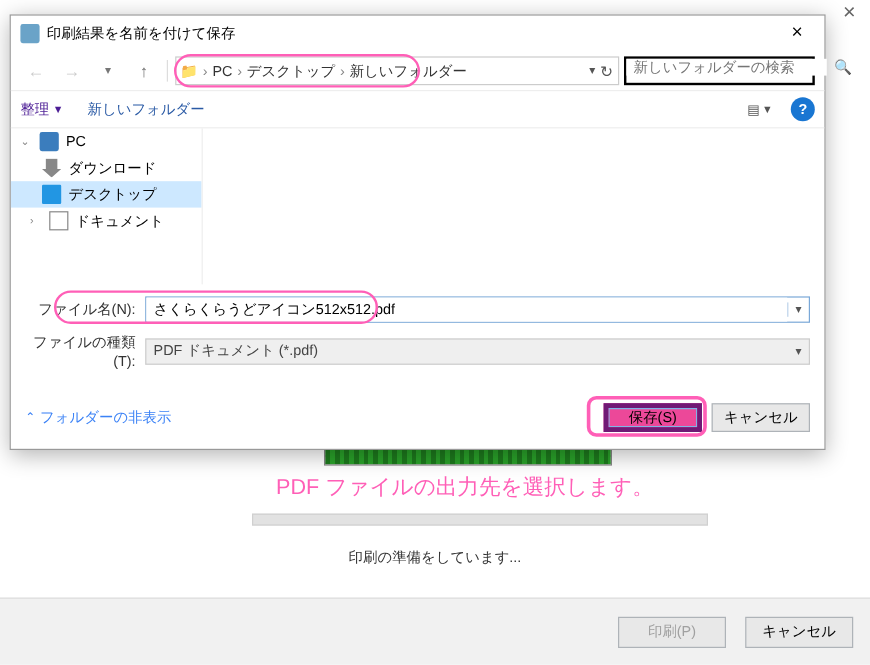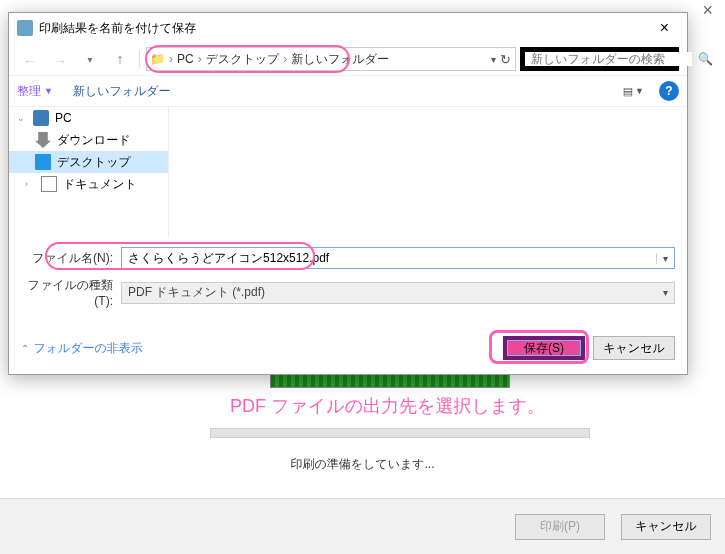--- a/index.html
+++ b/index.html
@@ -16,25 +16,25 @@
     .navbtn.dis { color:#ccc; }
     .sep { width:1px; height:18px; background:#ddd; margin:0 2px; }
     .crumbs { flex:1; display:flex; align-items:center; height:24px; border:1px solid #ccc; background:#fff; font-size:12px; min-width:0; }
     .crumbs .fi { width:22px; text-align:center; color:#f0c040; }
     .crumbs .seg { padding:0 4px; color:#333; }
     .crumbs .gt { color:#888; }
     .crumbs .rest { flex:1; }
     .crumbs .drops { display:flex; align-items:center; gap:4px; padding:0 4px; color:#555; }
     .crumbs .drops .ref { font-size:13px; }
     .crumbs-annot { position:absolute; border:2px solid #ff5fb7; border-radius:14px; pointer-events:none; }
-    .searchbox { width:159px; height:24px; border:5px solid #000000; display:flex; align-items:flex-start; font-size:12px; color:#888; }
+    .searchbox { width:159px; height:24px; border:2px solid #000000; display:flex; align-items:flex-start; font-size:12px; color:#888; }
     .searchbox input { border:0; outline:0; flex:1; padding:0 6px; font-size:12px; }
     .searchbox .sicon { padding:0 6px; color:#666; }
     .toolbar { height:32px; border-top:1px solid #eee; border-bottom:1px solid #eee; display:flex; align-items:center; padding:0 8px; font-size:12px; color:#2a5aa5; }
-    .toolbar .org { color:#8b5cf6; display:flex; align-items:center; gap:3px; }
+    .toolbar .org { color:#4c1d95; display:flex; align-items:center; gap:3px; }
     .toolbar .nf { margin-left:20px; color:#2a5aa5; }
     .toolbar .spacer { flex:1; }
     .toolbar .view { color:#555; display:flex; align-items:center; gap:4px; padding:3px 6px; border:1px solid transparent; }
     .toolbar .help { width:20px; height:20px; border-radius:50%; background:#1976d2; color:#fff; display:flex; align-items:center; justify-content:center; font-size:12px; font-weight:bold; margin-left:8px; }
     .body { display:flex; height:130px; }
     .tree { width:160px; border-right:1px solid #eee; font-size:12px; overflow:hidden; }
     .tree .row { display:flex; align-items:center; height:22px; padding-left:8px; gap:6px; }
     .tree .row.sel { background:#cde8ff; }
     .tree .ico { width:16px; height:16px; display:inline-block; }
     .ico.pc { background:#3b7dbd; border-radius:2px; }

